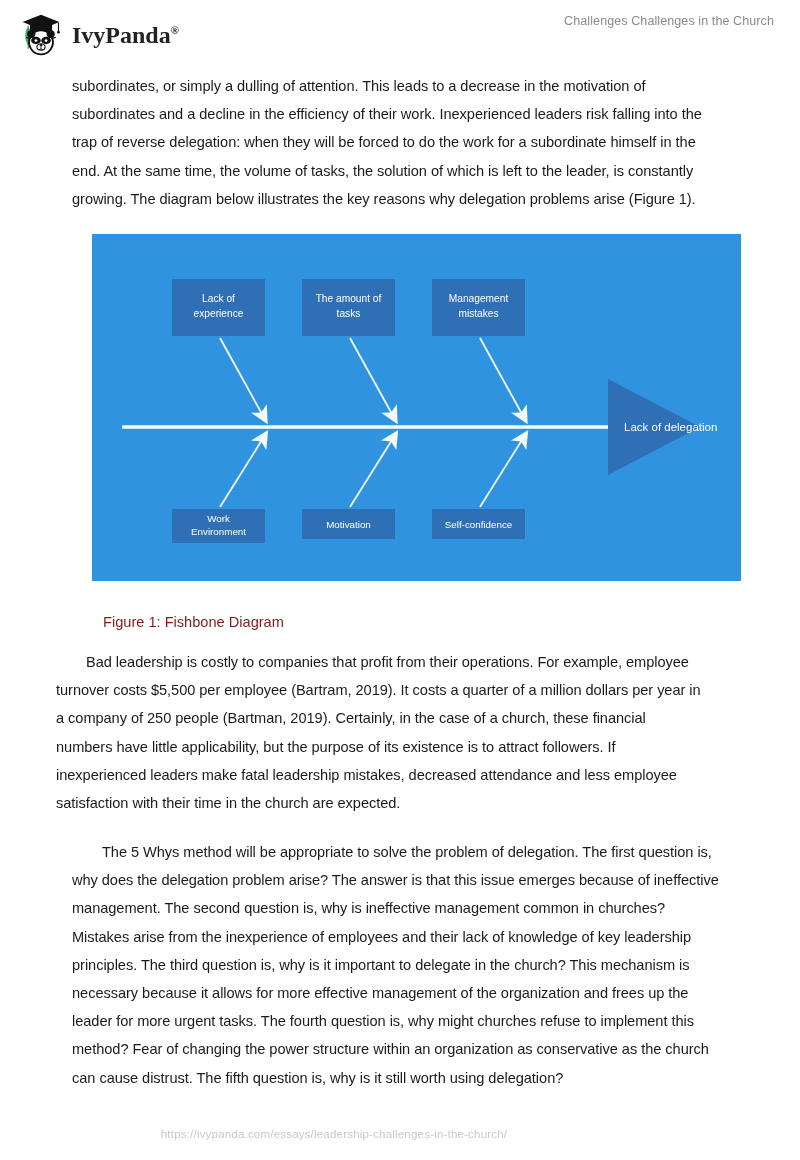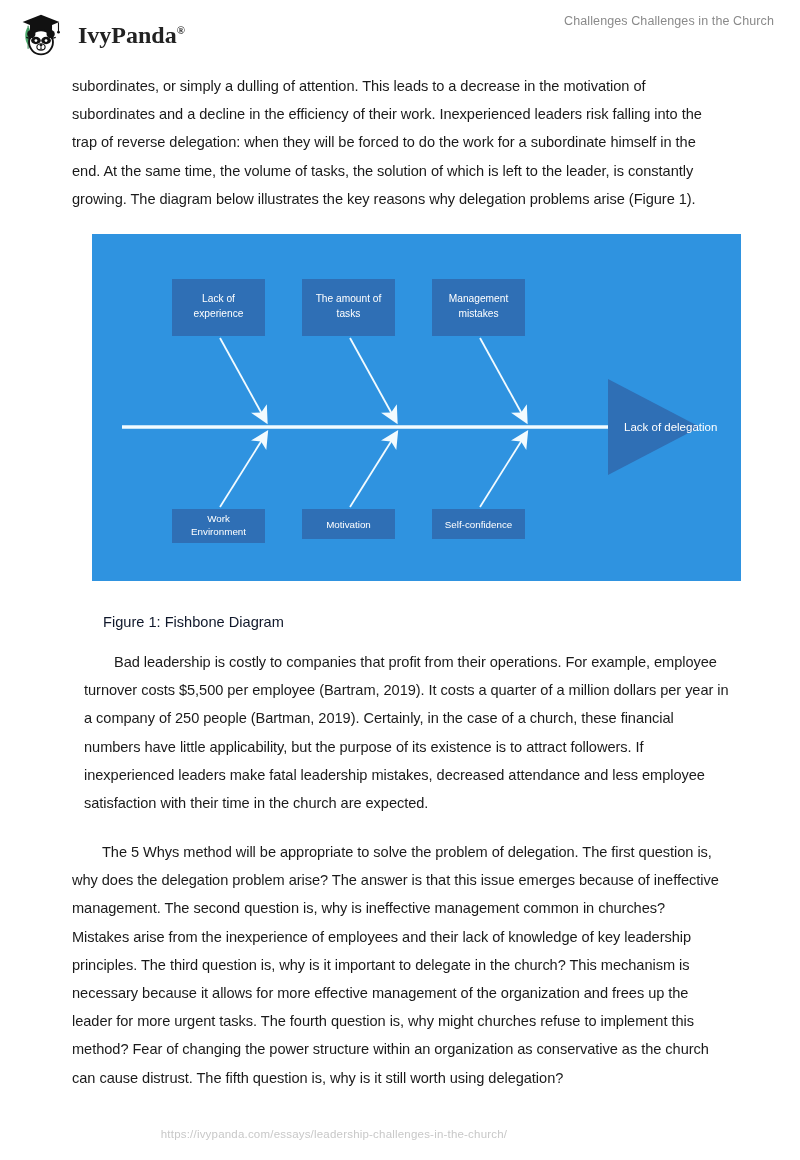--- a/index.html
+++ b/index.html
@@ -22,21 +22,21 @@
     top: 0; left: 0;
     width: 800px;
     height: 66px;
   }
   .logo-wrap {
     position: absolute;
     left: 18px;
     top: 12px;
     display: flex;
     align-items: center;
-    gap: 14px;
+    gap: 8px;
   }
   .logo-mark { width: 46px; height: 46px; display: block; }
   .logo-text {
     font-family: "Liberation Serif", serif;
     font-size: 24px;
     font-weight: bold;
     color: #222222;
     letter-spacing: 0px;
     position: relative;
     white-space: nowrap;
@@ -82,26 +82,26 @@
     height: 347px;
   }
   .fishbone-svg { display: block; width: 649px; height: 347px; }
 
   .figure-caption {
     position: absolute;
     left: 103px;
     top: 608px;
     font-size: 14.6px;
     line-height: 28px;
-    color: #0f172a;
+    color: #7f1d1d;
   }
 
   .after-figure-text {
     position: absolute;
-    left: 84px;
+    left: 56px;
     top: 648px;
     width: 650px;
   }
   .last-block {
     position: absolute;
     left: 72px;
     top: 838px;
     width: 652px;
   }
 

